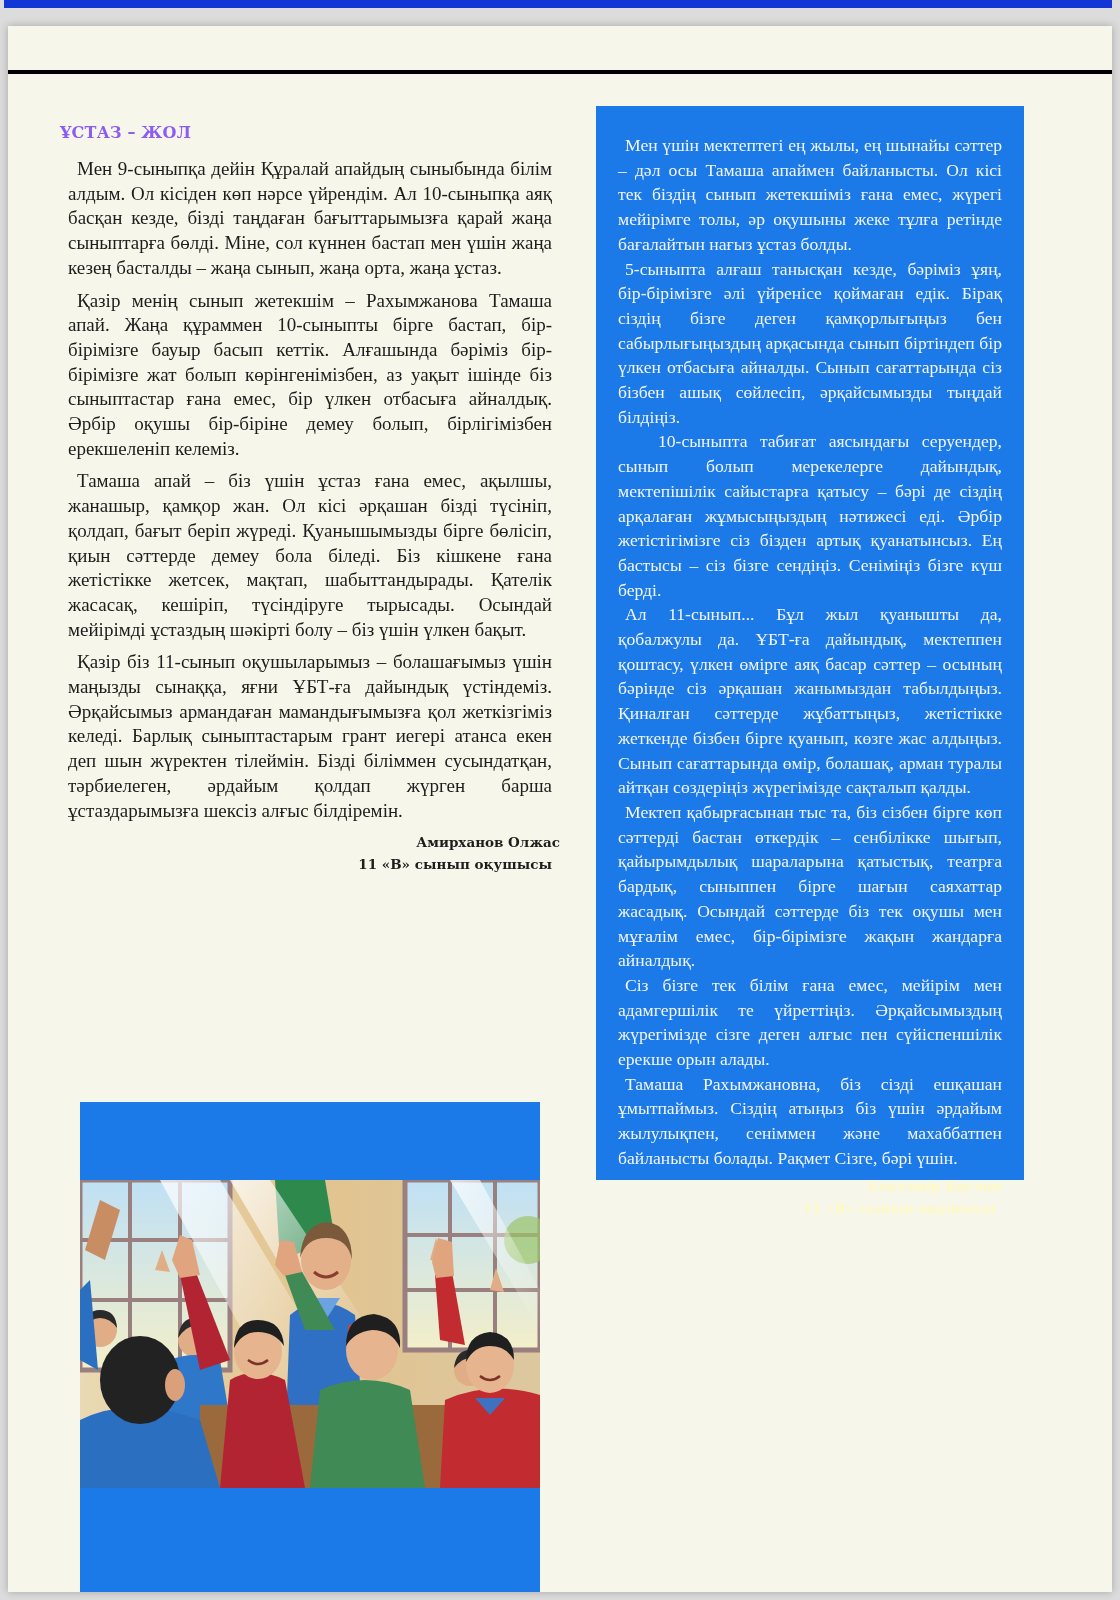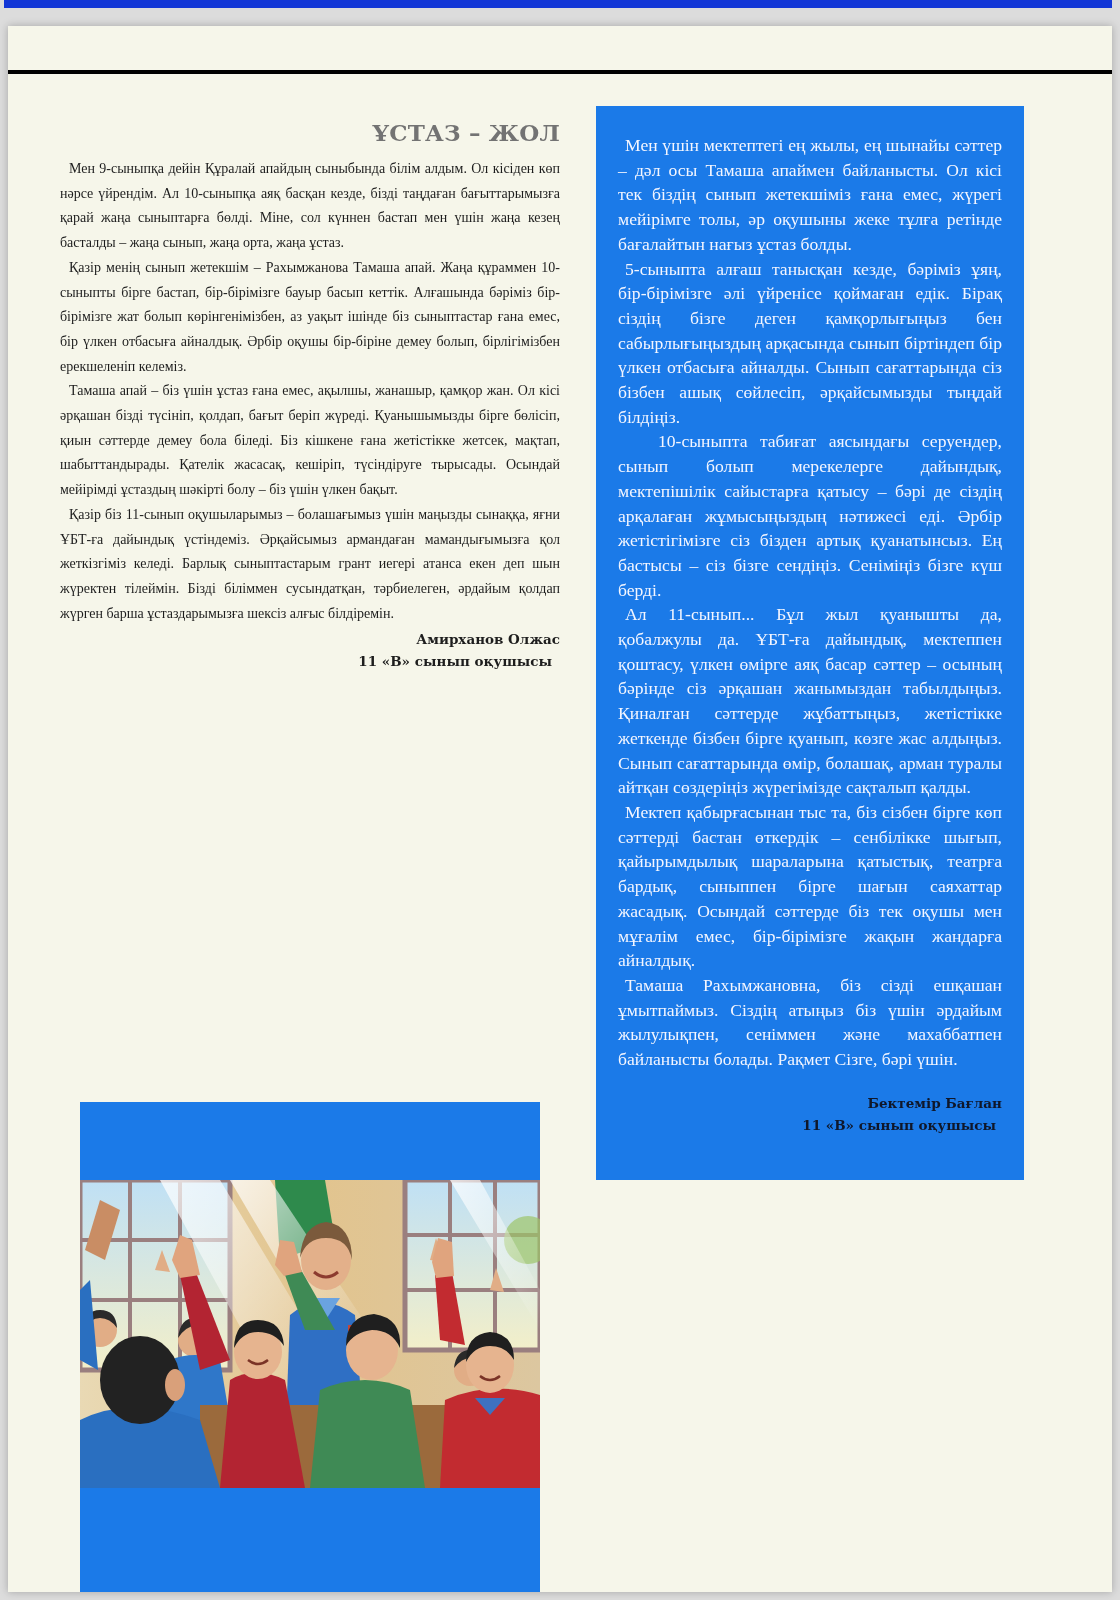--- a/index.html
+++ b/index.html
@@ -42,31 +42,30 @@
     .left-col {
       position: absolute;
       left: 52px;
       top: 90px;
       width: 500px;
       color: #1d1d1d;
     }
     .headline {
       font-family: "DejaVu Serif", serif;
       font-weight: bold;
-      font-size: 23px;
+      font-size: 16px;
       line-height: 33px;
       margin: 0 0 8px 0;
-      color: #737373;
+      color: #8b5cf6;
       letter-spacing: 0.2px;
-      text-align: right;
     }
     .article p {
-      margin: 0;
+      margin: 8px;
       font-family: "Liberation Serif", serif;
-      font-size: 14px;
+      font-size: 19px;
       line-height: 24.7px;
       text-align: justify;
       text-indent: 9px;
     }
     .signature {
       text-align: right;
       font-family: "DejaVu Serif", serif;
       font-weight: bold;
       font-size: 13.5px;
       line-height: 22px;
@@ -91,22 +90,22 @@
       font-family: "Liberation Serif", serif;
       font-size: 17.6px;
       line-height: 24.7px;
       text-align: justify;
       text-indent: 7px;
     }
     .right-col p.indent-wide {
       text-indent: 40px;
     }
     .right-col .signature {
-      color: #0f172a;
-      margin-top: 20px;
+      color: #fef9c3;
+      margin-top: 4px;
     }
     .right-col .signature .sig-class {
       padding-right: 6px;
     }
     .photo-frame {
       position: absolute;
       left: 72px;
       top: 1076px;
       width: 460px;
       height: 490px;
@@ -252,19 +251,20 @@
       </svg>
     </div>
   </div>
 
   <div class="right-col">
     <p>Мен үшін мектептегі ең жылы, ең шынайы сәттер – дәл осы Тамаша апаймен байланысты. Ол кісі тек біздің сынып жетекшіміз ғана емес, жүрегі мейірімге толы, әр оқушыны жеке тұлға ретінде бағалайтын нағыз ұстаз болды.</p>
     <p>5-сыныпта алғаш танысқан кезде, бәріміз ұяң, бір-бірімізге әлі үйреніce қоймаған едік. Бірақ сіздің бізге деген қамқорлығыңыз бен сабырлығыңыздың арқасында сынып біртіндеп бір үлкен отбасыға айналды. Сынып сағаттарында сіз бізбен ашық сөйлесіп, әрқайсымызды тыңдай білдіңіз.</p>
     <p class="indent-wide">10-сыныпта табиғат аясындағы серуендер, сынып болып мерекелерге дайындық, мектепішілік сайыстарға қатысу – бәрі де сіздің арқалаған жұмысыңыздың нәтижесі еді. Әрбір жетістігімізге сіз бізден артық қуанатынсыз. Ең бастысы – сіз бізге сендіңіз. Сеніміңіз бізге күш берді.</p>
     <p>Ал 11-сынып... Бұл жыл қуанышты да, қобалжулы да. ҰБТ-ға дайындық, мектеппен қоштасу, үлкен өмірге аяқ басар сәттер – осының бәрінде сіз әрқашан жанымыздан табылдыңыз. Қиналған сәттерде жұбаттыңыз, жетістікке жеткенде бізбен бірге қуанып, көзге жас алдыңыз. Сынып сағаттарында өмір, болашақ, арман туралы айтқан сөздеріңіз жүрегімізде сақталып қалды.</p>
     <p>Мектеп қабырғасынан тыс та, біз сізбен бірге көп сәттерді бастан өткердік – сенбілікке шығып, қайырымдылық шараларына қатыстық, театрға бардық, сыныппен бірге шағын саяхаттар жасадық. Осындай сәттерде біз тек оқушы мен мұғалім емес, бір-бірімізге жақын жандарға айналдық.</p>
+    <p>Сіз бізге тек білім ғана емес, мейірім мен адамгершілік те үйреттіңіз. Әрқайсымыздың жүрегімізде сізге деген алғыс пен сүйіспеншілік ерекше орын алады.</p>
     <p>Тамаша Рахымжановна, біз сізді ешқашан ұмытпаймыз. Сіздің атыңыз біз үшін әрдайым жылулықпен, сеніммен және махаббатпен байланысты болады. Рақмет Сізге, бәрі үшін.</p>
     <div class="signature">
       <div>Бектемір Бағлан</div>
       <div class="sig-class">11 «В» сынып оқушысы</div>
     </div>
   </div>
 </div>
 
 </body></html>

